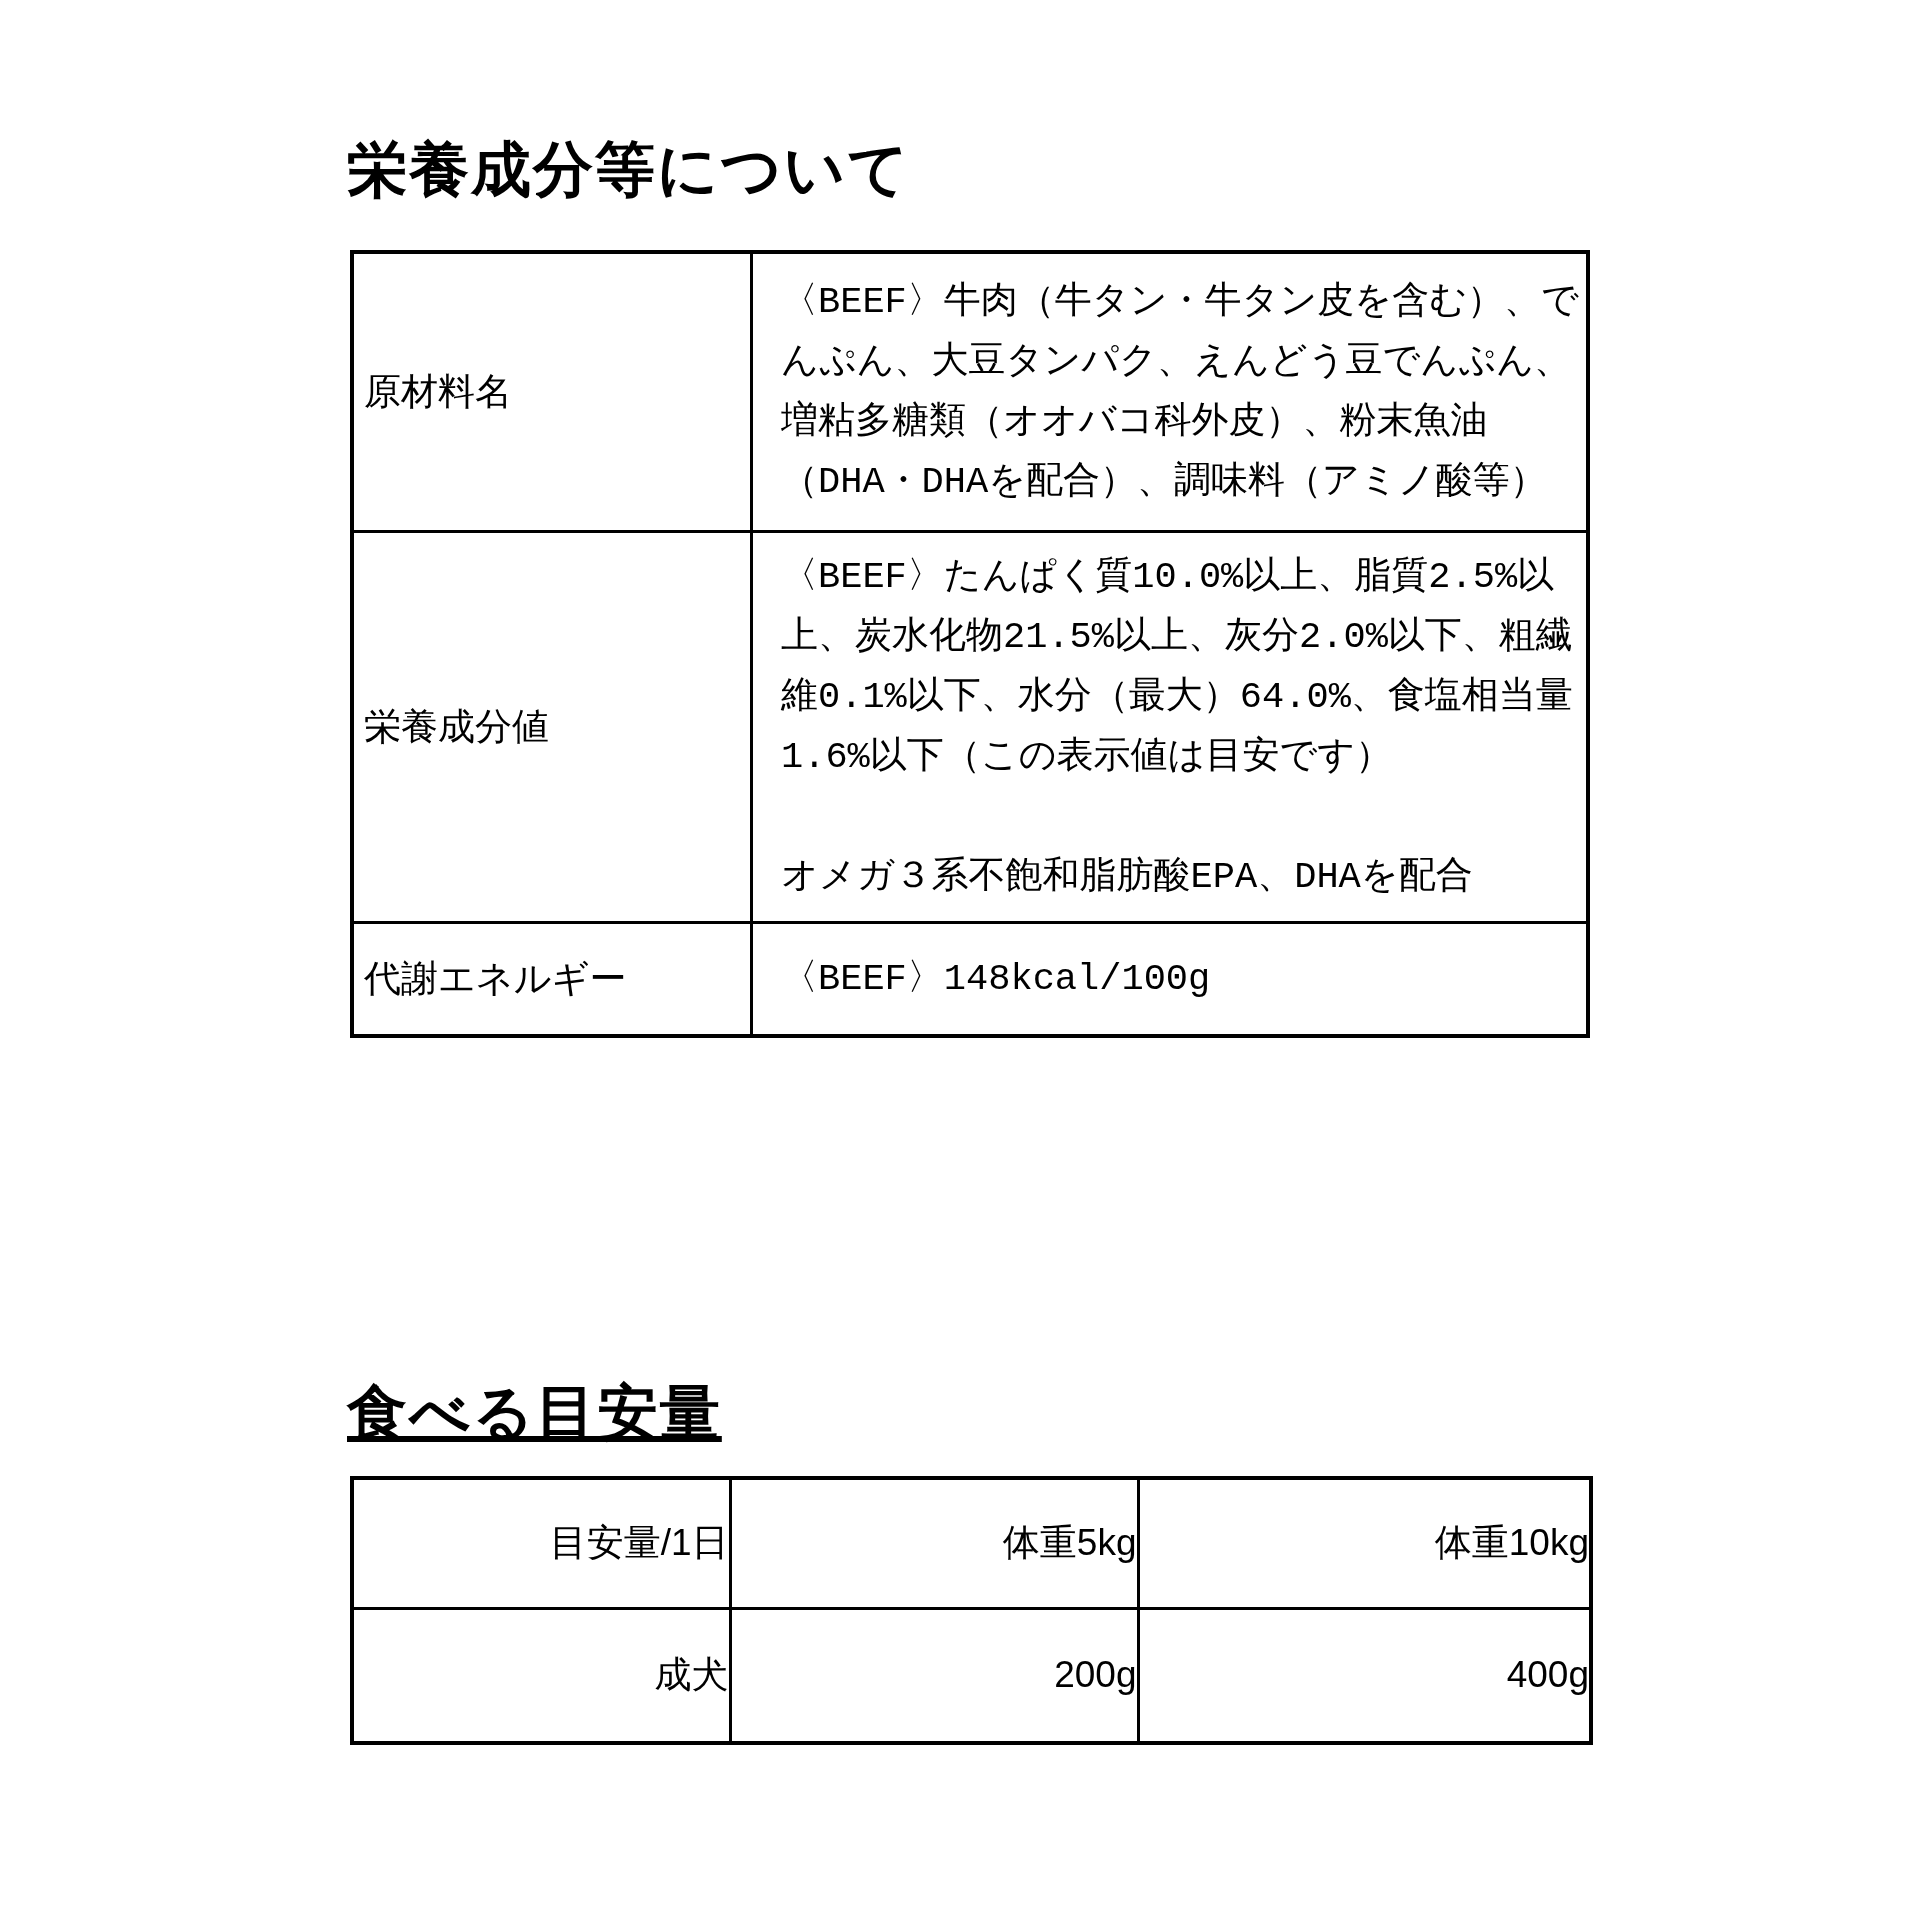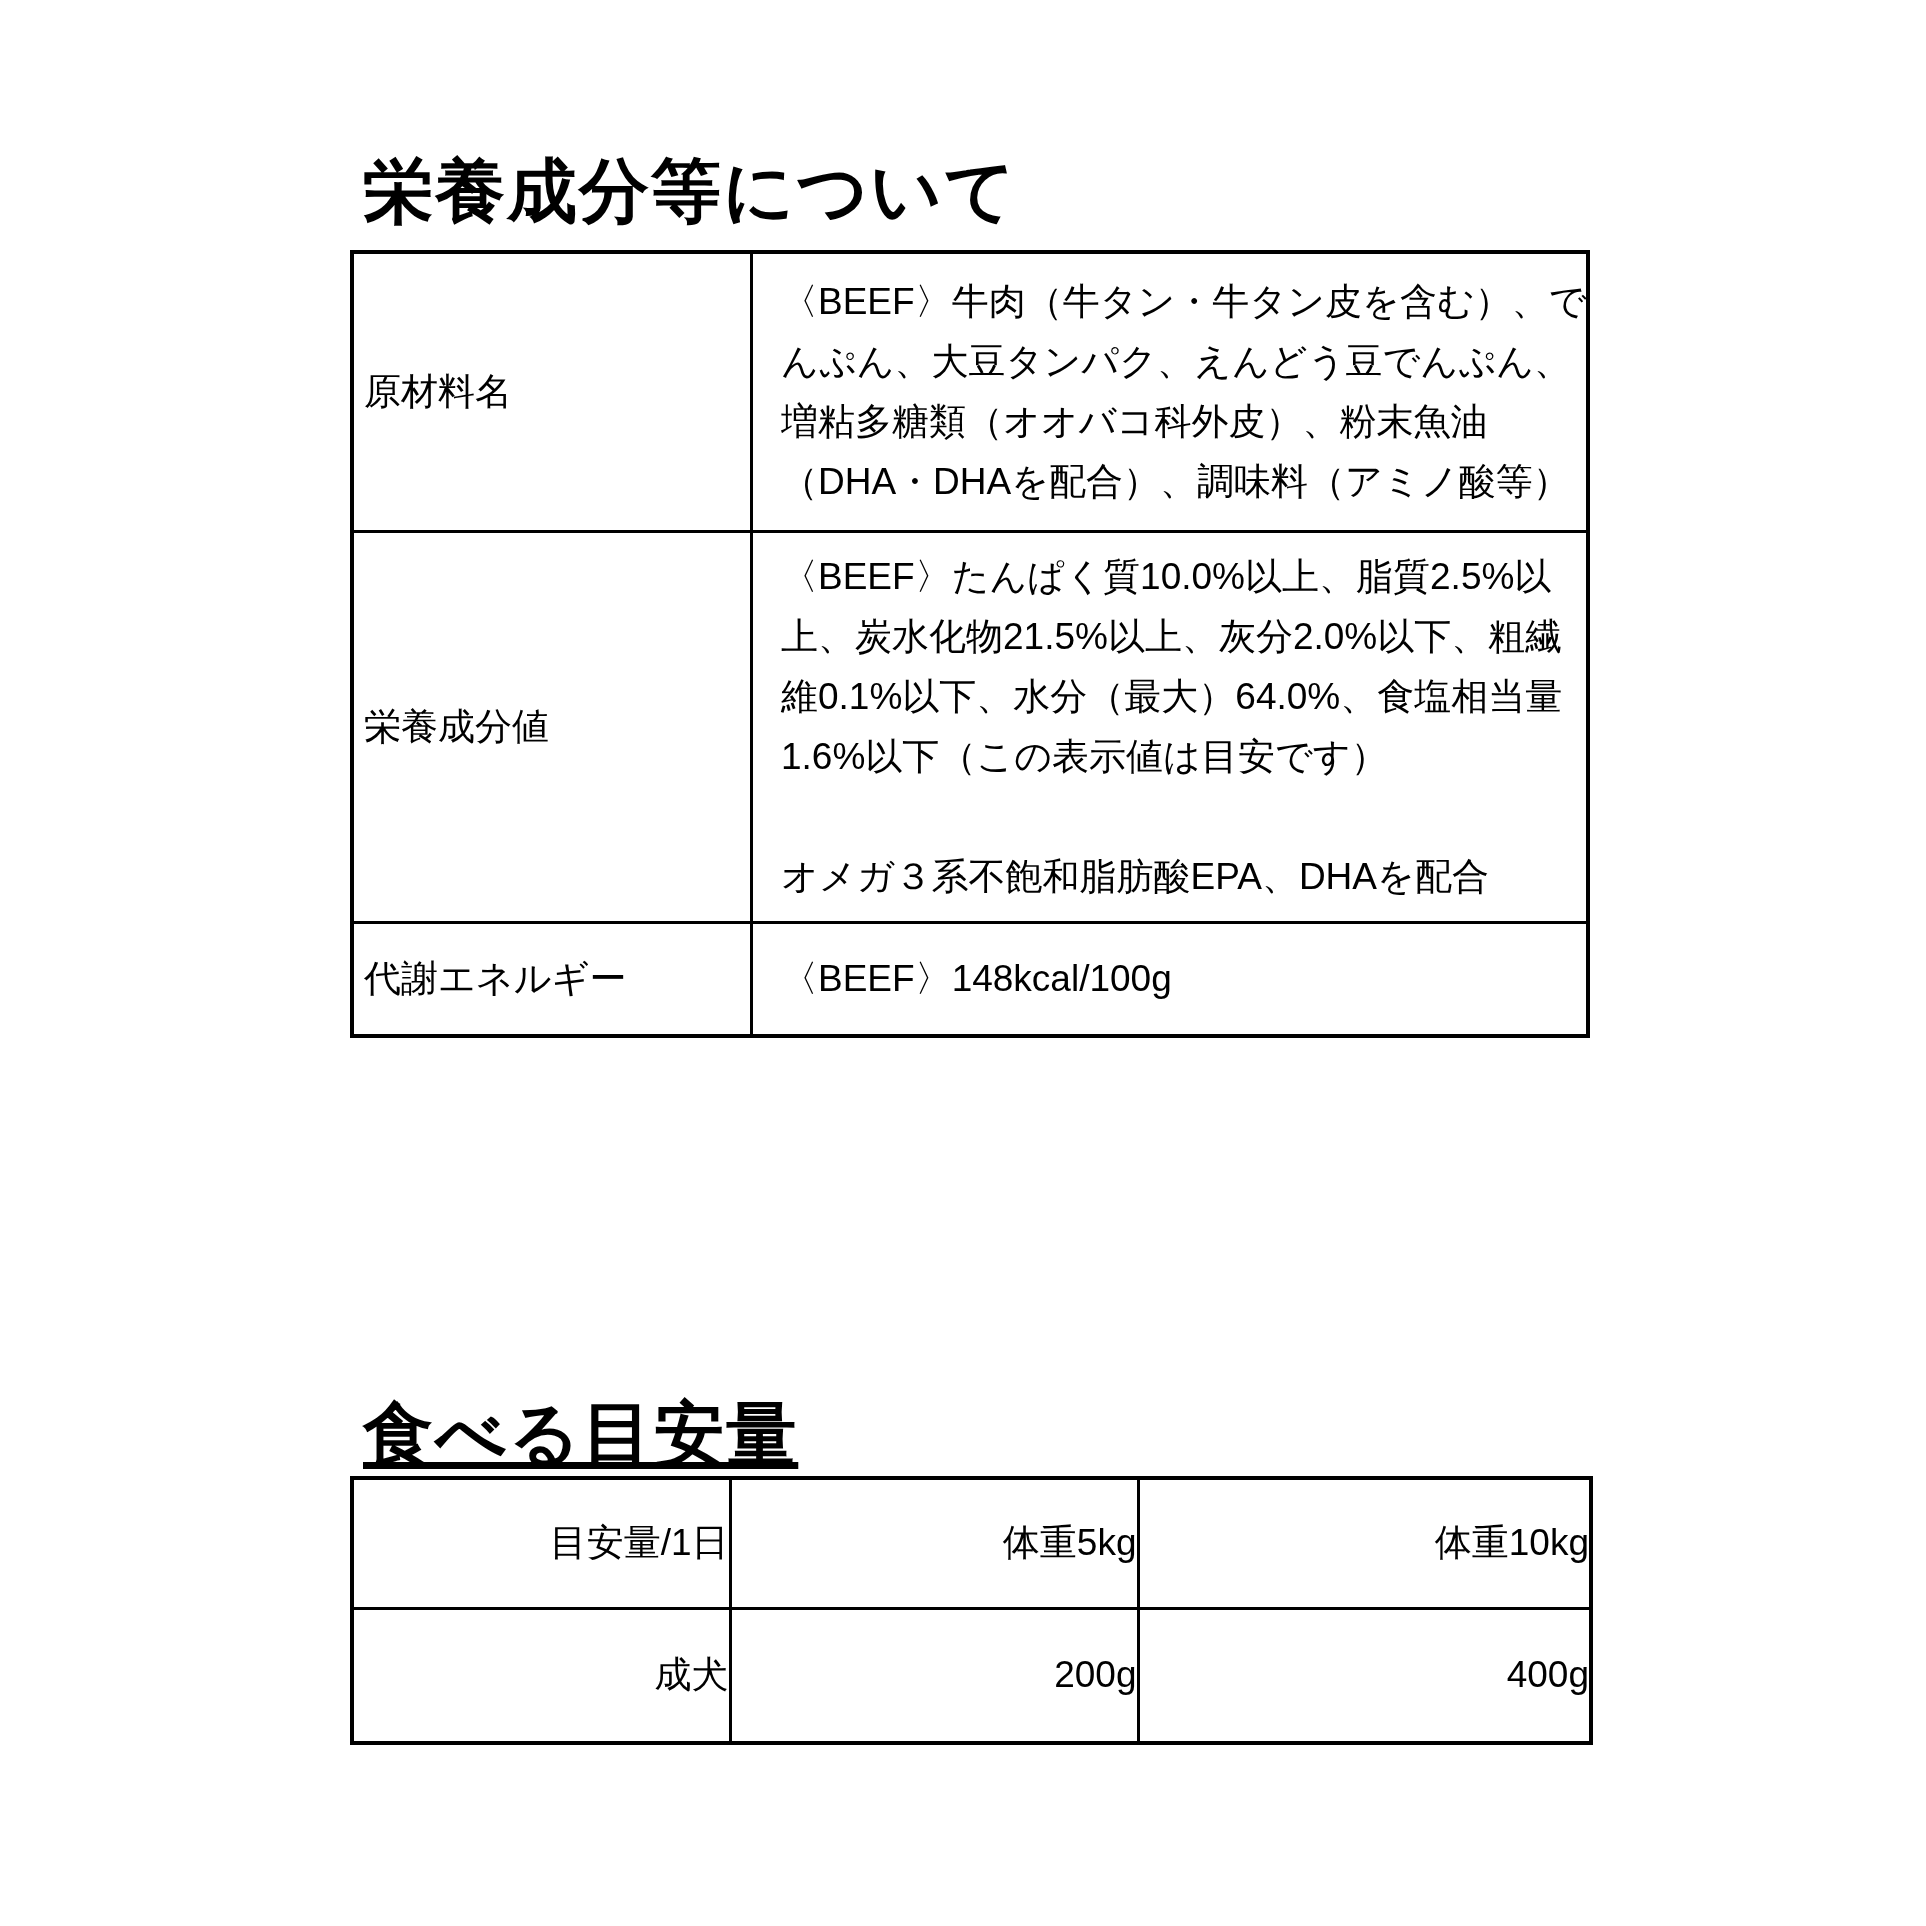--- a/index.html
+++ b/index.html
@@ -15,24 +15,24 @@
     overflow: hidden;
   }
   .canvas {
     position: relative;
     width: 1927px;
     height: 1927px;
     background: #ffffff;
   }
   .brush-title {
     position: absolute;
-    margin: 16px;
+    margin: 0;
     font-family: "DejaVu Serif", "Liberation Serif", serif;
     font-weight: 900;
-    font-size: 70px;
+    font-size: 60px;
     line-height: 1.15;
     letter-spacing: 2px;
     color: #000000;
     white-space: nowrap;
   }
   #title1 { left: 347px; top: 135px; }
   #title2 { left: 347px; top: 1378px; text-decoration: underline; }
 
   table {
     position: absolute;
@@ -64,20 +64,21 @@
     padding: 0 10px;
   }
   #table1 .value-cell {
     text-align: left;
     padding: 14px 20px 14px 28px;
   }
   .line {
     line-height: 60px;
     min-height: 60px;
     white-space: nowrap;
+    font-family: Liberation Mono, monospace;
   }
   #table1 tr.r1 { height: 279px; }
   #table1 tr.r2 { height: 366px; }
   #table1 tr.r3 { height: 114px; }
   #table1 tr.r4 { height: 131px; }
 
   #table2 th, #table2 td {
     text-align: right;
     font-weight: 400;
   }

